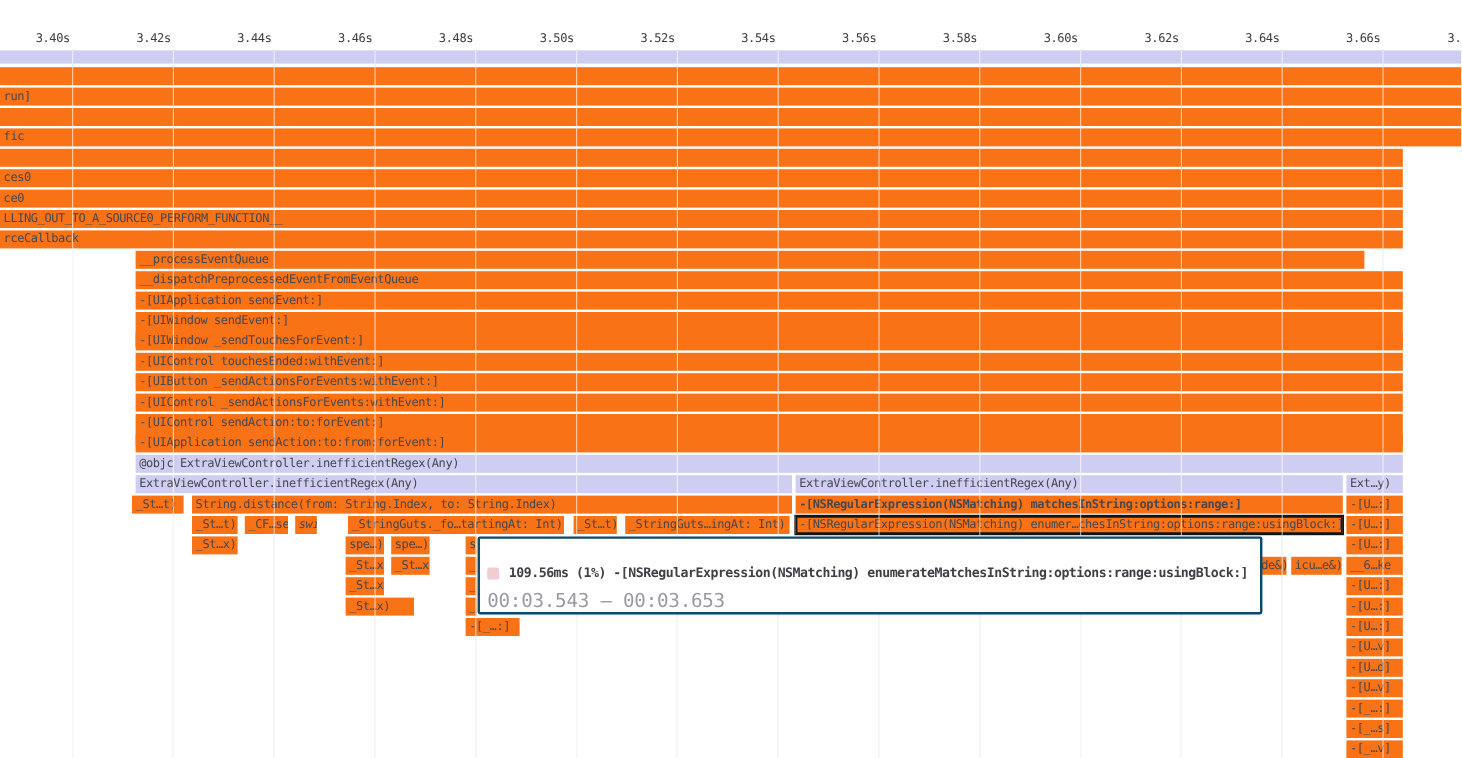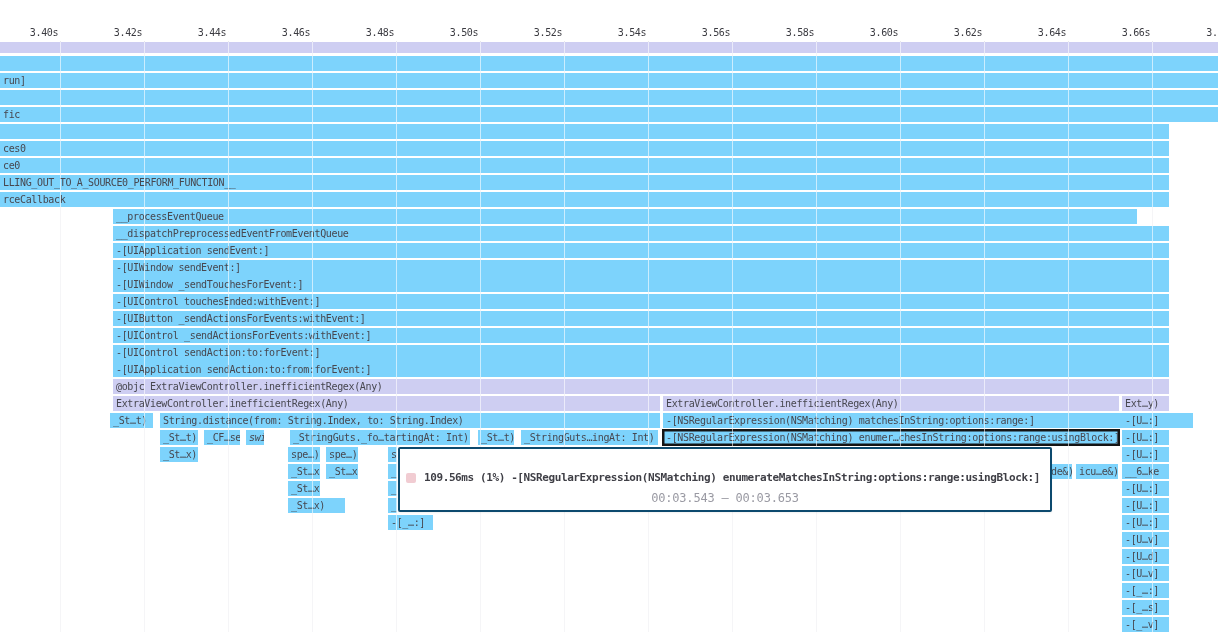--- a/index.html
+++ b/index.html
@@ -6,33 +6,33 @@
   #app{position:relative;width:1218px;height:632px;background:#ffffff;overflow:hidden;
        font-family:"DejaVu Sans Mono","Liberation Mono",monospace;}
   .axis-label{position:absolute;top:27px;height:13px;font-size:10px;letter-spacing:-0.3px;
        color:#3b3b41;text-align:center;width:44px;white-space:nowrap;}
   .gridline{position:absolute;top:41px;bottom:0;width:1px;background:#e7e7eb;}
   .ovline{position:absolute;top:42px;bottom:0;width:1px;background:rgba(255,255,255,0.6);
        pointer-events:none;z-index:5;}
   .cell{position:absolute;box-sizing:border-box;overflow:hidden;white-space:nowrap;
        font-size:10px;letter-spacing:-0.35px;color:#47474f;line-height:15px;
        padding-left:3px;z-index:2;}
-  .cell.p{background:#7dd3fc;}
+  .cell.p{background:#f97316;}
   .cell.v{background:#cecef2;}
   .cell.sel{box-shadow:inset 0 0 0 1.5px #141414, 0 0 0 1px #141414;z-index:3;}
   #tooltip{position:absolute;left:398px;top:447px;width:654px;height:65px;background:#ffffff;
        border:2px solid #0c4a6e;border-radius:2px;box-sizing:border-box;z-index:10;
        box-shadow:0 1px 2px rgba(0,0,0,0.06);padding:20px 6px;}
   #tooltip .t-line1{display:flex;align-items:center;height:15px;margin-top:1px;}
   #tooltip .swatch{width:10px;height:10px;border-radius:2px;background:#f1ccd2;
        display:inline-block;margin-right:8px;flex:none;}
   #tooltip .t-title{font-size:11px;letter-spacing:-0.4px;color:#3f3f46;font-weight:600;
        white-space:nowrap;overflow:hidden;}
   #tooltip .t-sub{font-size:11px;letter-spacing:-0.2px;color:#9a9aa3;margin-top:7px;}
-  #tooltip .t-range{font-size:12px;letter-spacing:-0.2px;color:#9a9aa3;margin-top:6px;text-align:center;}
+  #tooltip .t-range{font-size:16px;letter-spacing:-0.2px;color:#9a9aa3;margin-top:6px;}
 </style>
 </head>
 <body>
 
 <div id="app">
   <div id="gridlines">
       <div class="gridline" style="left: 60px;"></div>
       <div class="gridline" style="left: 144px;"></div>
       <div class="gridline" style="left: 228px;"></div>
       <div class="gridline" style="left: 312px;"></div>
@@ -84,21 +84,21 @@
       <div class="cell p" style="left: 113px; top: 311px; width: 1056px; height: 15px; line-height: 15px;">-[UIButton _sendActionsForEvents:withEvent:]</div>
       <div class="cell p" style="left: 113px; top: 328px; width: 1056px; height: 15px; line-height: 15px;">-[UIControl _sendActionsForEvents:withEvent:]</div>
       <div class="cell p" style="left: 113px; top: 345px; width: 1056px; height: 27px; line-height: 15px;">-[UIControl sendAction:to:forEvent:]</div>
       <div class="cell p" style="left: 113px; top: 362px; width: 1056px; height: 15px; line-height: 15px;">-[UIApplication sendAction:to:from:forEvent:]</div>
       <div class="cell v" style="left: 113px; top: 379px; width: 1056px; height: 15px; line-height: 15px;">@objc ExtraViewController.inefficientRegex(Any)</div>
       <div class="cell v" style="left: 113px; top: 396px; width: 547px; height: 15px; line-height: 15px;">ExtraViewController.inefficientRegex(Any)</div>
       <div class="cell v" style="left: 663px; top: 396px; width: 456px; height: 15px; line-height: 15px;">ExtraViewController.inefficientRegex(Any)</div>
       <div class="cell v" style="left: 1122px; top: 396px; width: 47px; height: 15px; line-height: 15px;">Ext…y)</div>
       <div class="cell p" style="left: 110px; top: 413px; width: 43px; height: 15px; line-height: 15px;">_St…t)</div>
       <div class="cell p" style="left: 160px; top: 413px; width: 500px; height: 15px; line-height: 15px;">String.distance(from: String.Index, to: String.Index)</div>
-      <div class="cell p" style="left: 663px; top: 413px; width: 530px; height: 15px; line-height: 15px;">-[NSRegularExpression(NSMatching) matchesInString:options:range:]</div>
+      <div class="cell p" style="left: 663px; top: 413px; width: 456px; height: 15px; line-height: 15px; font-weight: bold;">-[NSRegularExpression(NSMatching) matchesInString:options:range:]</div>
       <div class="cell p" style="left: 1122px; top: 413px; width: 47px; height: 15px; line-height: 15px;">-[U…:]</div>
       <div class="cell p" style="left: 160px; top: 430px; width: 38px; height: 15px; line-height: 15px;">_St…t)</div>
       <div class="cell p" style="left: 204px; top: 430px; width: 36px; height: 15px; line-height: 15px;">_CF…se</div>
       <div class="cell p" style="left: 246px; top: 430px; width: 18px; height: 15px; line-height: 15px; font-style: italic;">swi…se</div>
       <div class="cell p" style="left: 290px; top: 430px; width: 180px; height: 15px; line-height: 15px;">_StringGuts._fo…tartingAt: Int)</div>
       <div class="cell p" style="left: 478px; top: 430px; width: 36px; height: 15px; line-height: 15px;">_St…t)</div>
       <div class="cell p" style="left: 521px; top: 430px; width: 137px; height: 15px; line-height: 15px;">_StringGuts…ingAt: Int)</div>
       <div class="cell p sel" style="left: 663px; top: 430px; width: 456px; height: 15px; line-height: 15px;">-[NSRegularExpression(NSMatching) enumer…chesInString:options:range:usingBlock:]</div>
       <div class="cell p" style="left: 1122px; top: 430px; width: 47px; height: 15px; line-height: 15px;">-[U…:]</div>
       <div class="cell p" style="left: 160px; top: 447px; width: 38px; height: 15px; line-height: 15px;">_St…x)</div>

